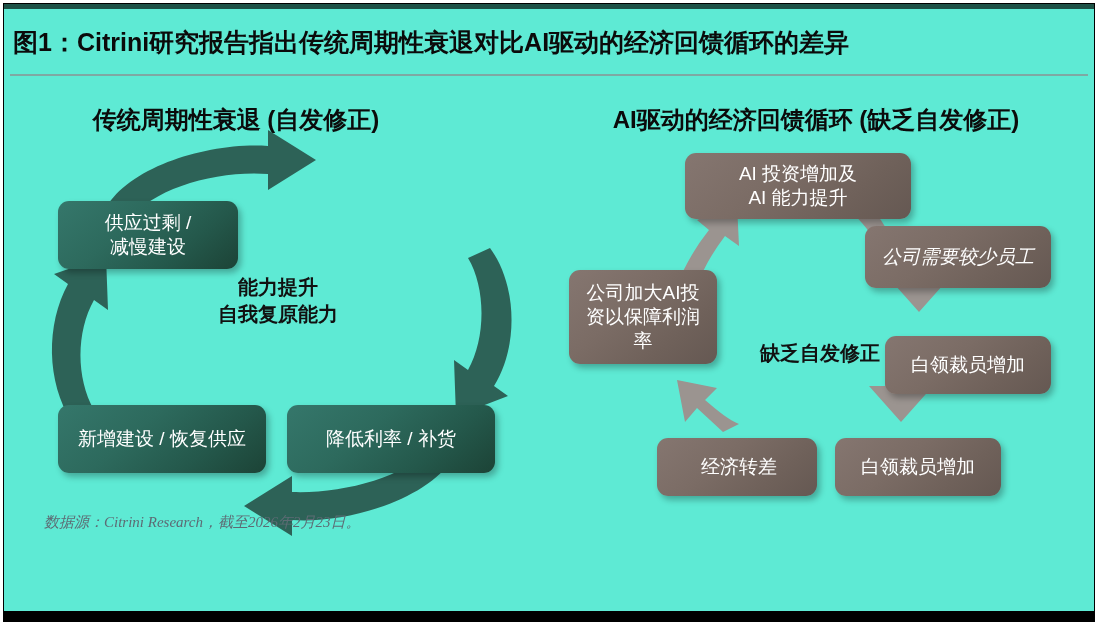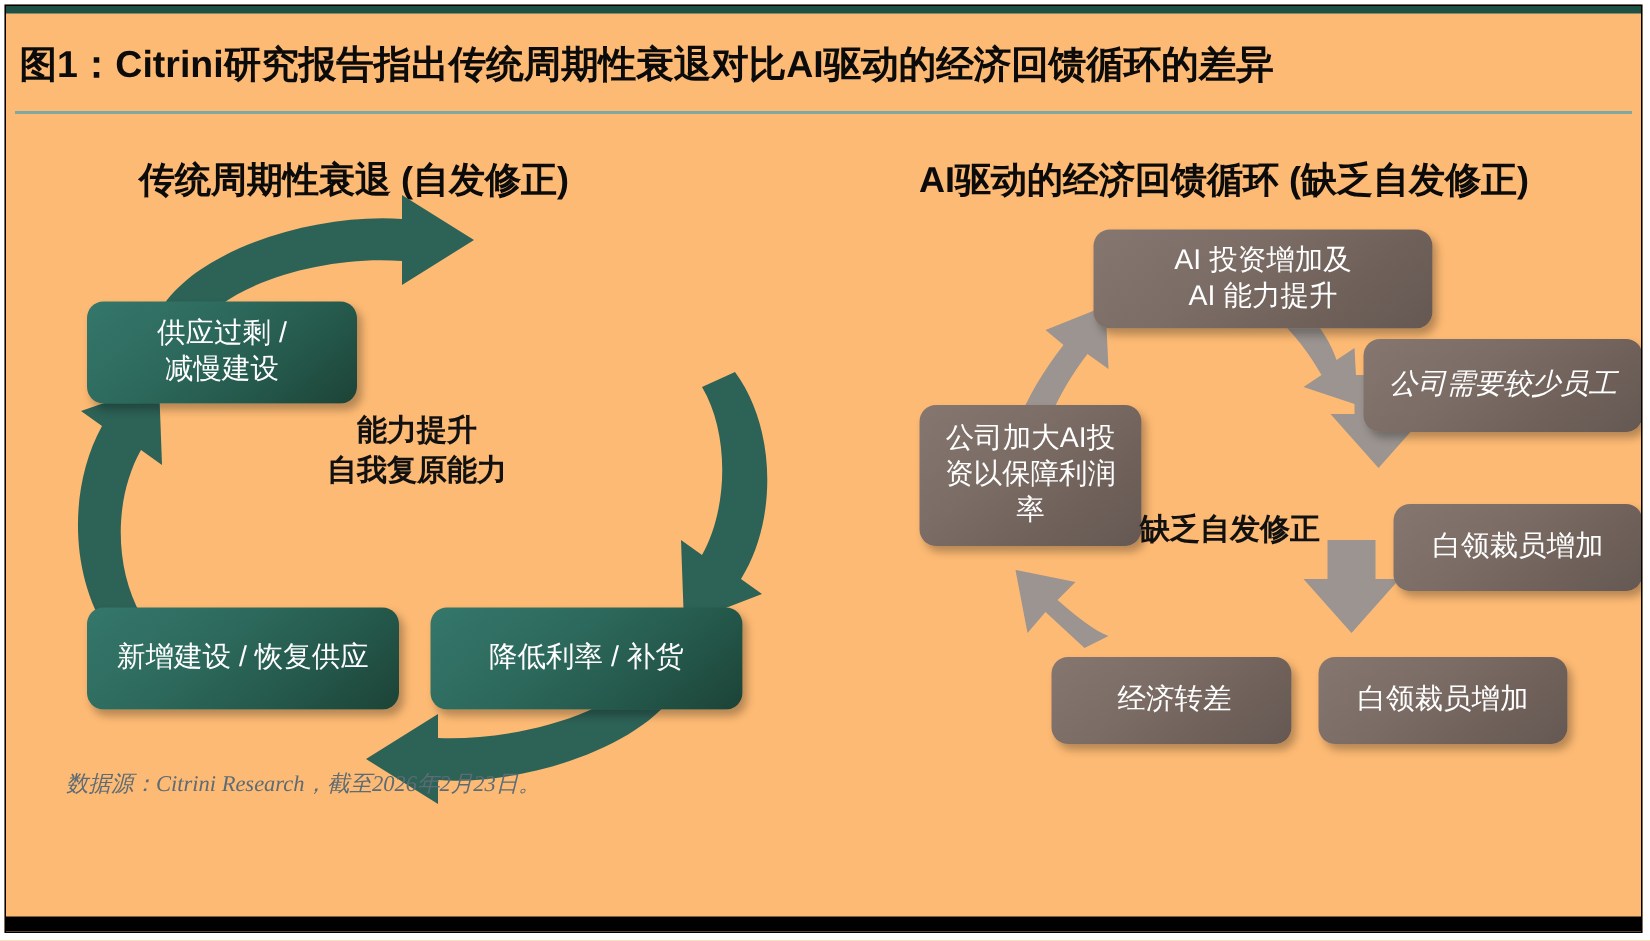--- a/index.html
+++ b/index.html
@@ -8,21 +8,21 @@
     background:#ffffff;
     font-family:"Liberation Sans","DejaVu Sans",sans-serif;
     overflow:hidden;
     position:relative;
   }
   .page{
     position:absolute;
     left:3px;top:3px;
     width:1092px;height:619px;
     border:1px solid #000000;
-    background:#fdba74;
+    background:#5eead4;
     box-sizing:border-box;
     overflow:hidden;
   }
   .top-rule{
     position:absolute;left:0;top:0;width:100%;height:5px;
     background:#1d5146;
   }
   .bottom-rule{
     position:absolute;left:0;bottom:0;width:100%;height:10px;
     background:#000000;
@@ -65,21 +65,20 @@
     box-shadow:3px 4px 6px rgba(0,0,0,0.28);
     box-sizing:border-box;
     padding:4px 8px;
     white-space:pre-line;
   }
   .node.green{
     background:linear-gradient(140deg,#35776b 0%,#2d6a5d 38%,#24584b 70%,#1c4336 100%);
   }
   .node.taupe{
     background:linear-gradient(140deg,#857670 0%,#7b6c65 40%,#6f615a 72%,#655852 100%);
-    margin-left:44px;
   }
 
   
   .center-caption{
     position:absolute;text-align:center;
     font-size:20px;font-weight:bold;color:#111;
     line-height:1.35;white-space:pre-line;
   }
 
   .footnote{

